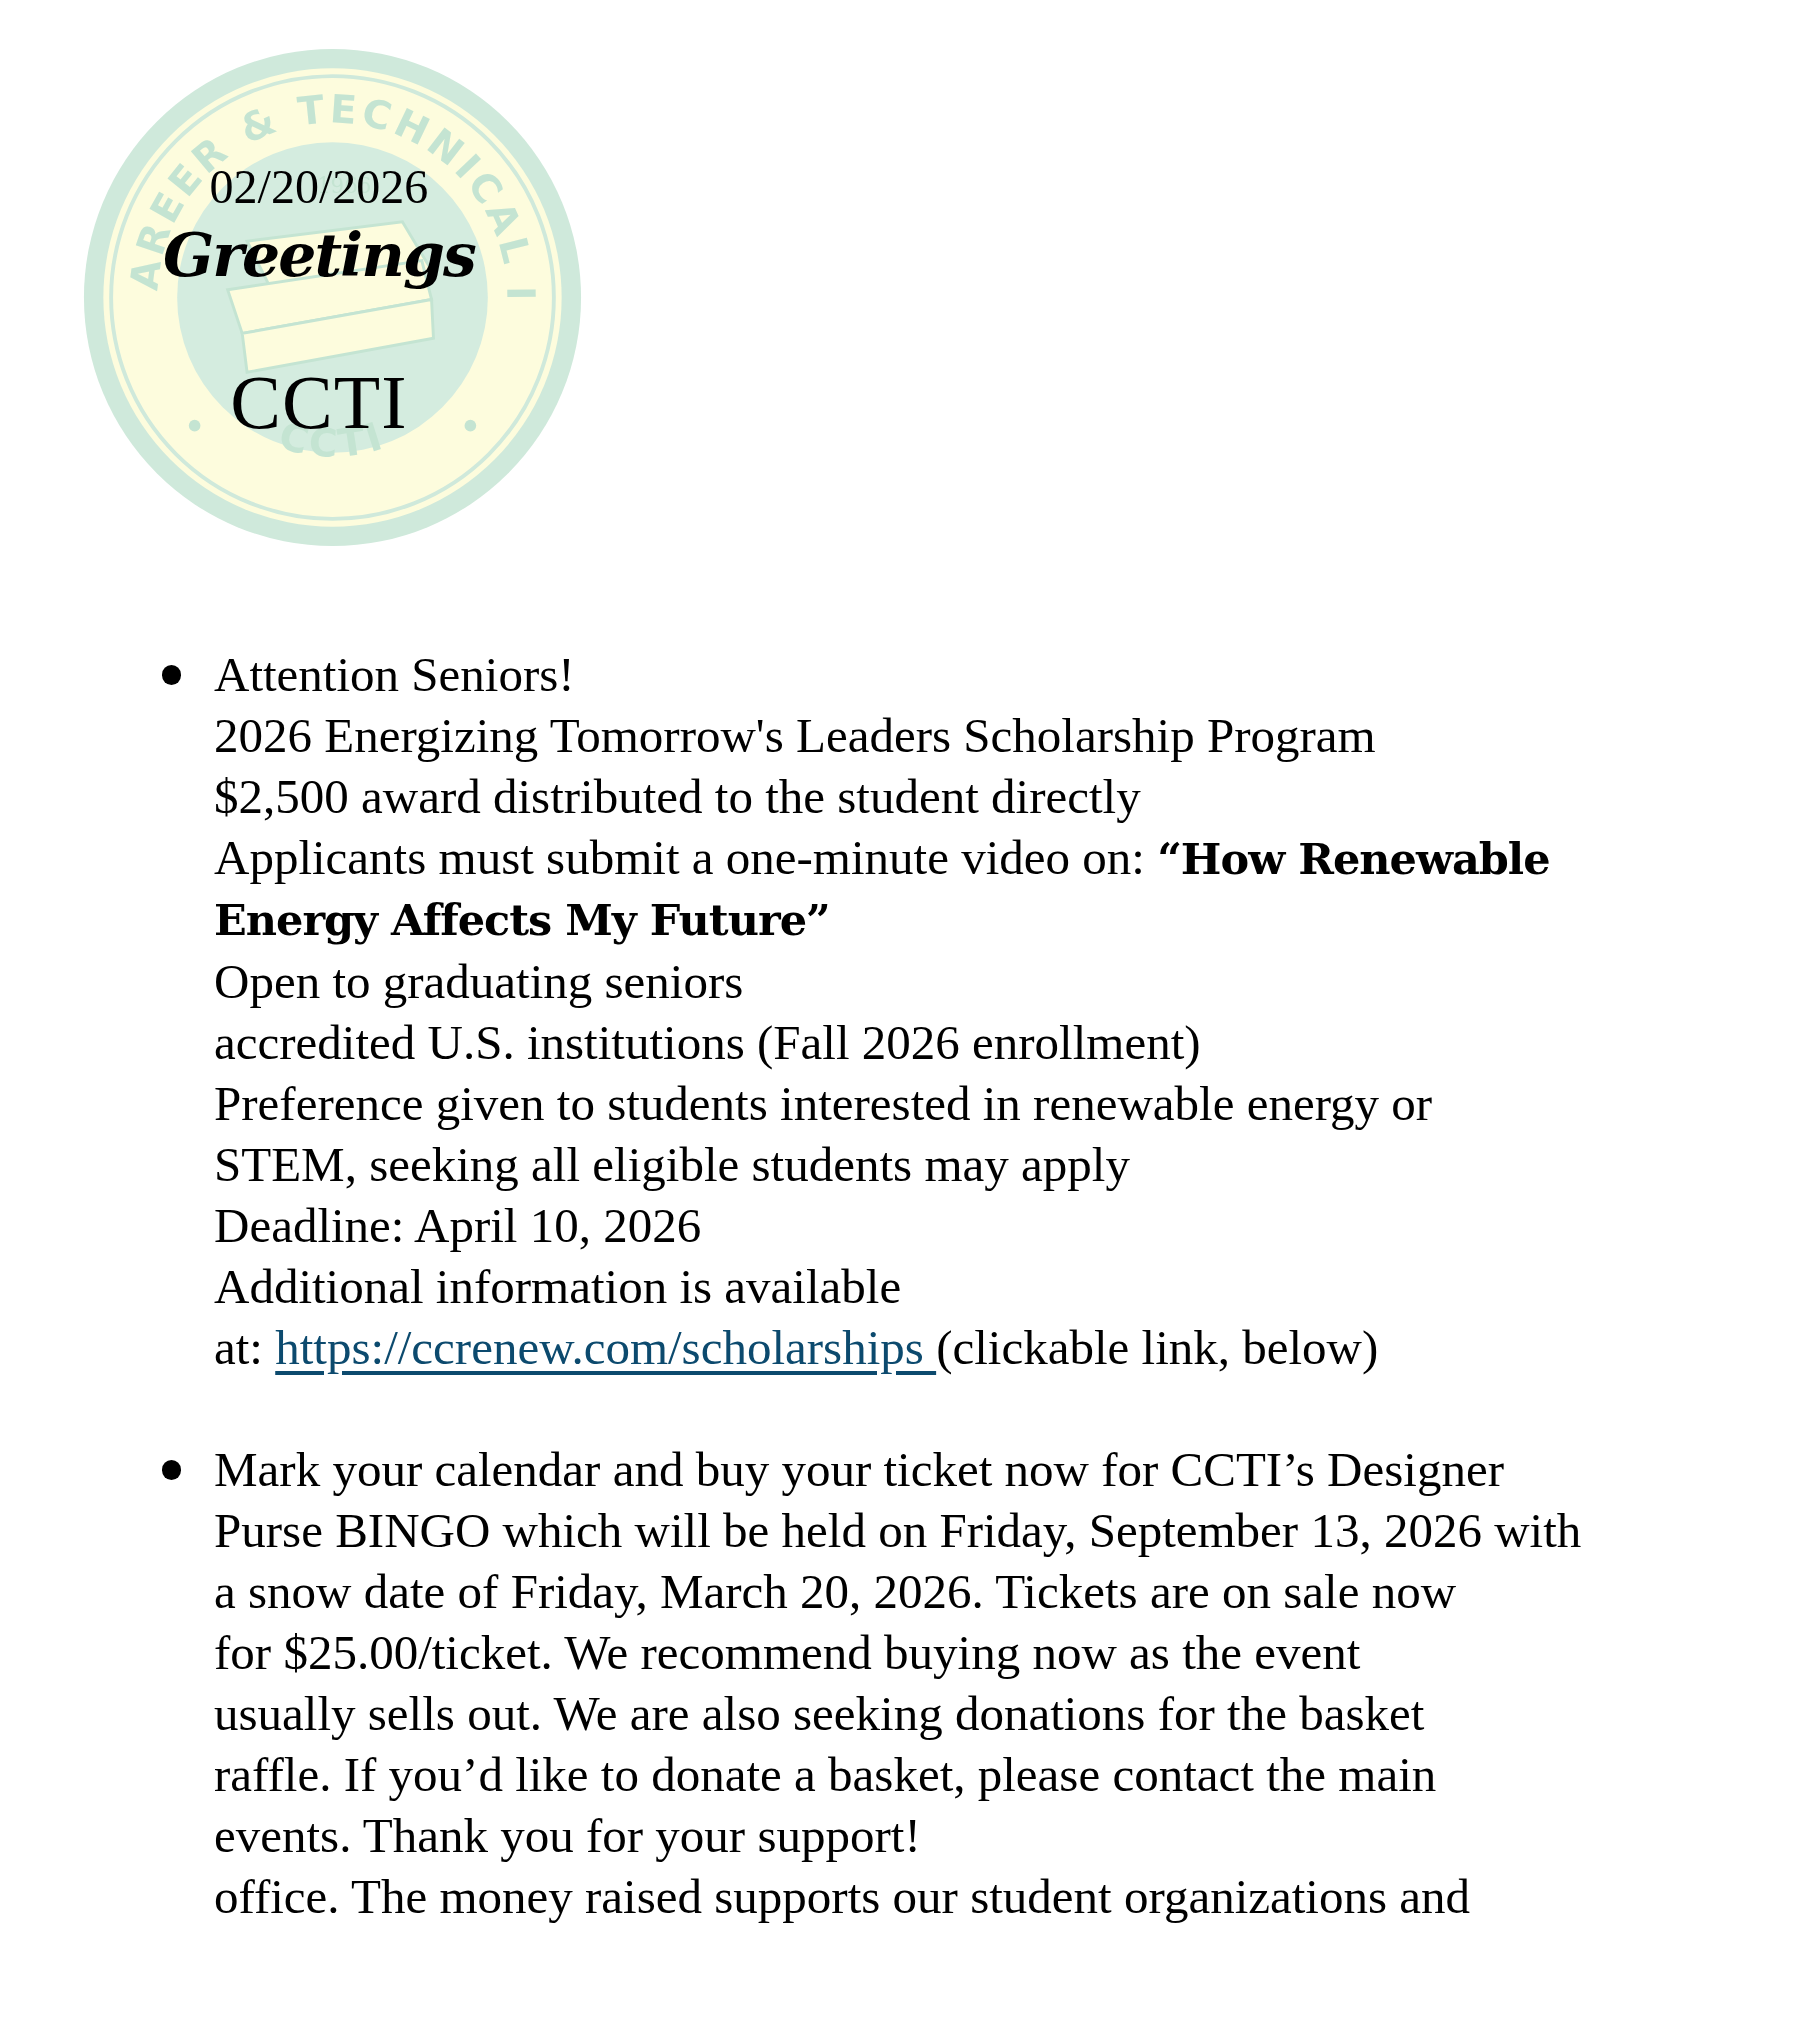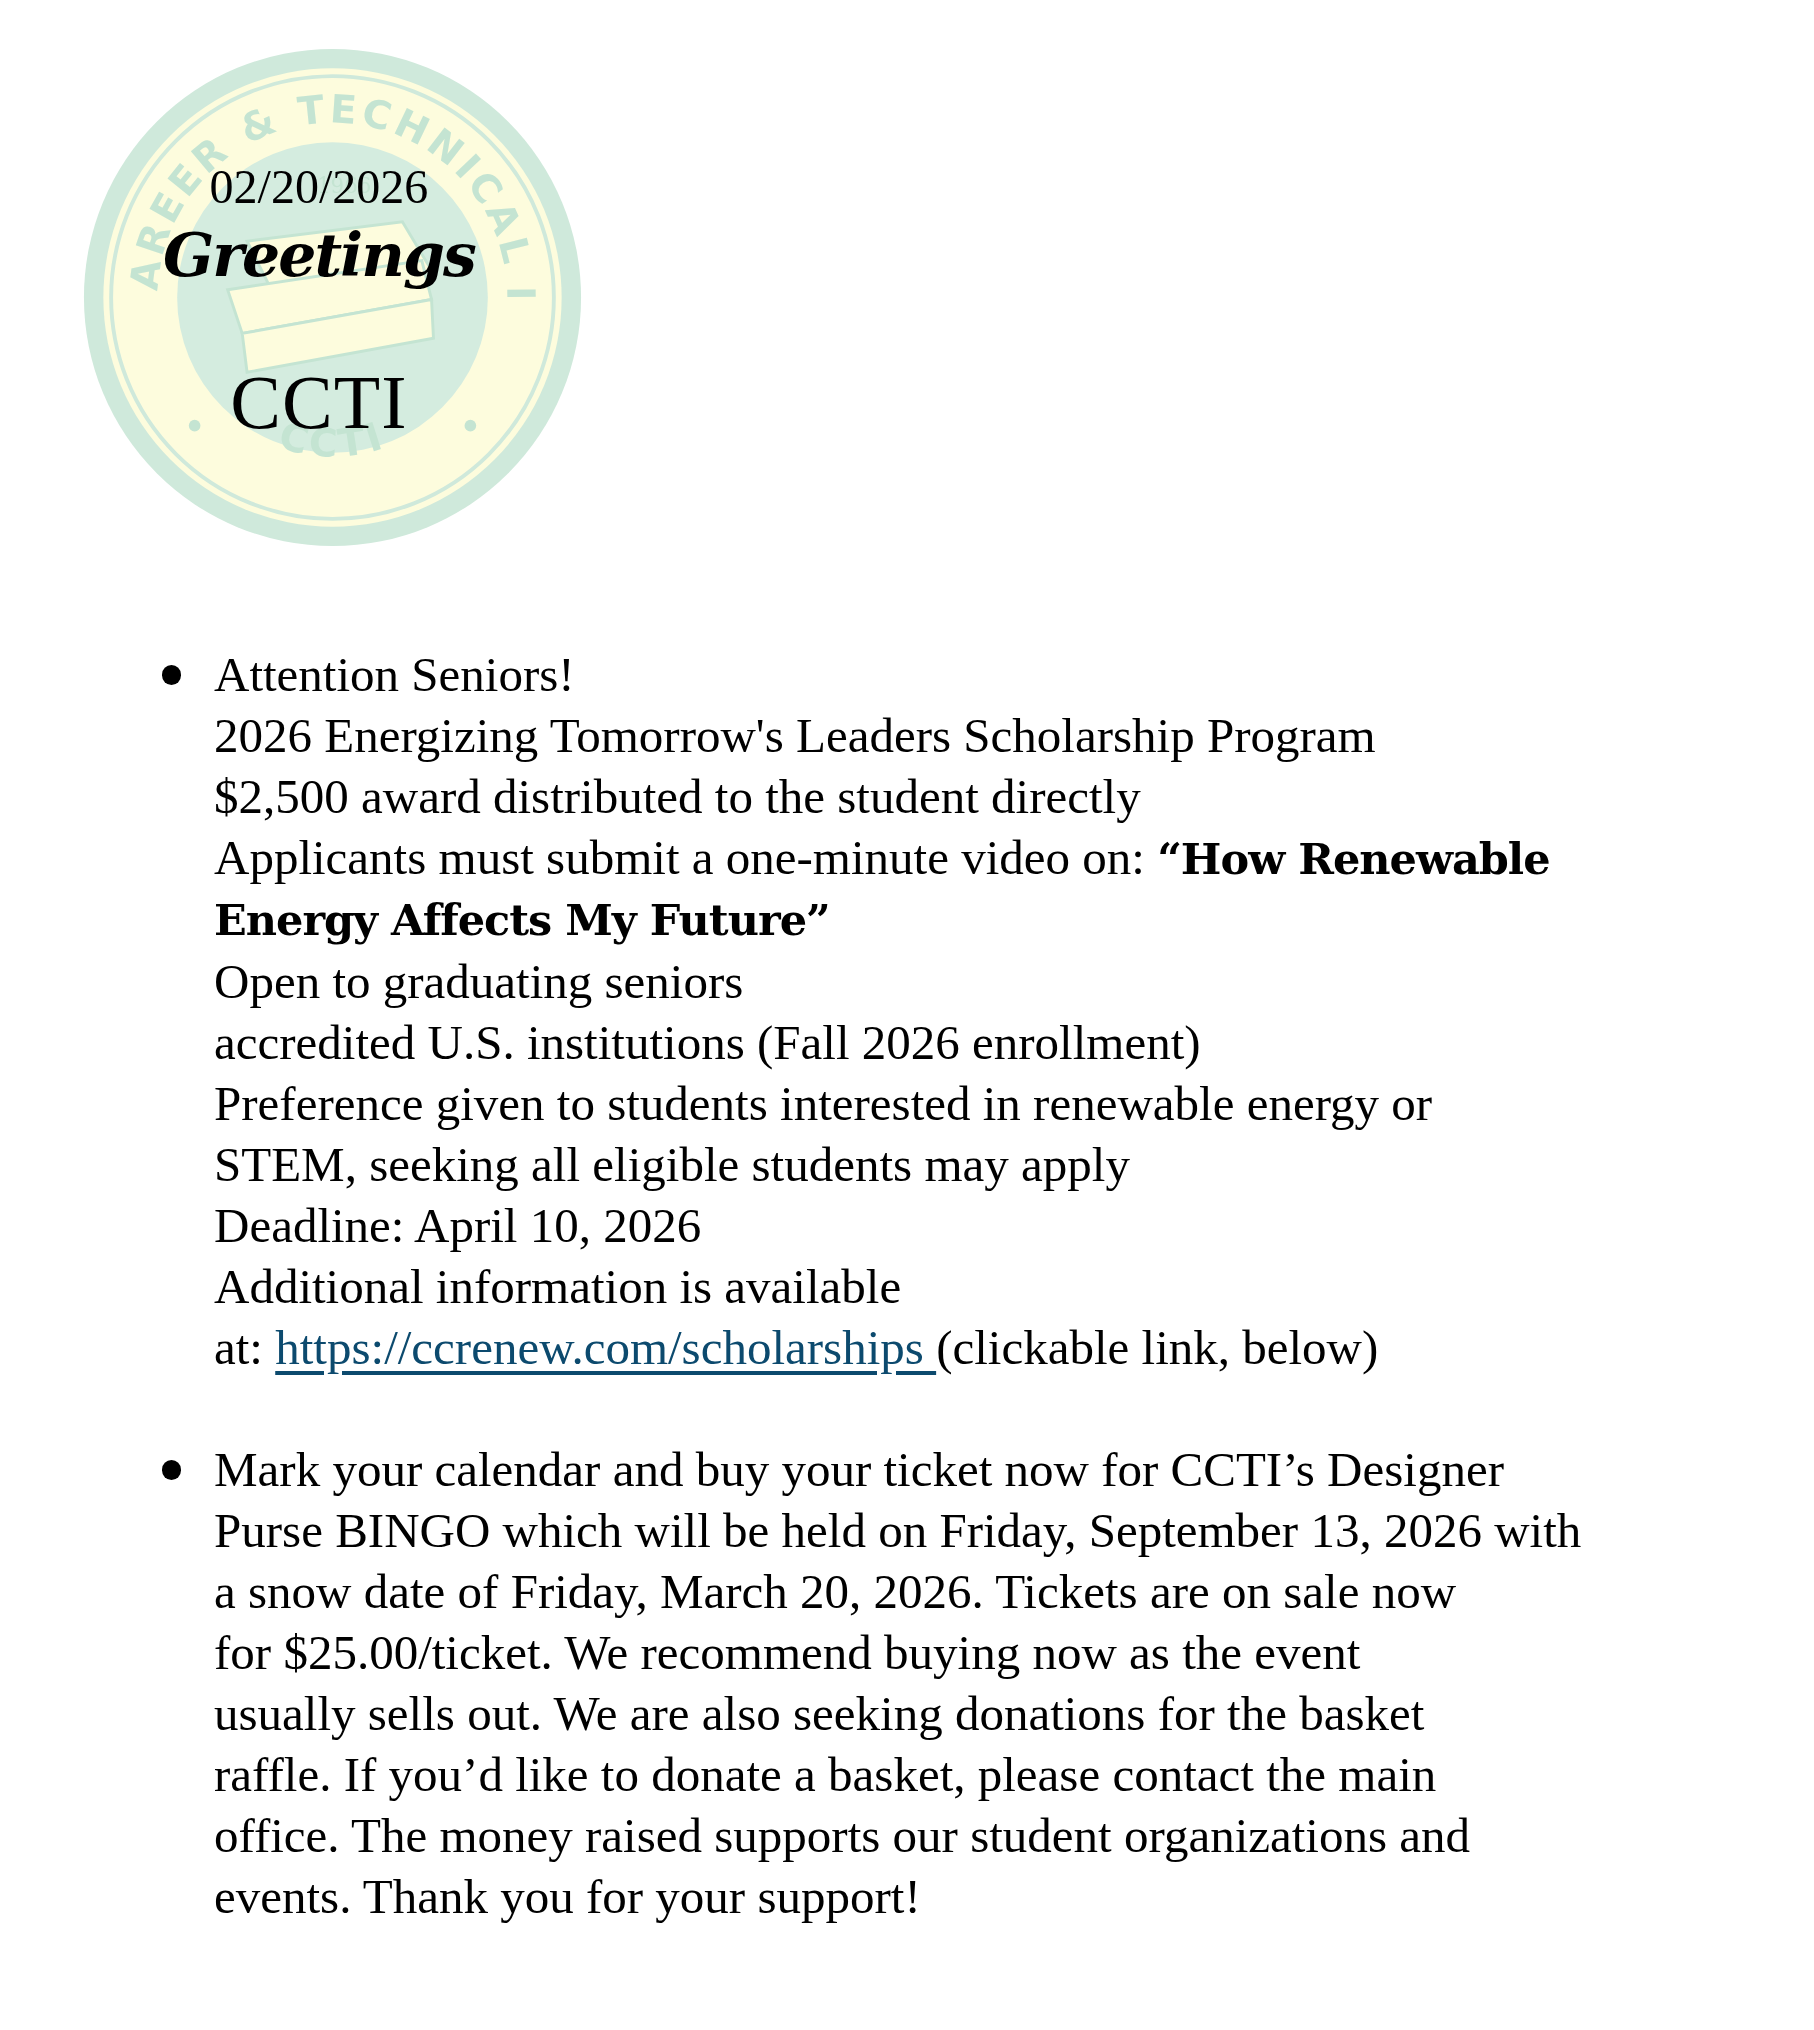--- a/index.html
+++ b/index.html
@@ -165,17 +165,17 @@
   </li>
 
   <li class="announcement">
     <span class="bullet"></span>
     <span class="line">Mark your calendar and buy your ticket now for CCTI’s Designer</span>
     <span class="line">Purse BINGO which will be held on Friday, September 13, 2026 with</span>
     <span class="line">a snow date of Friday, March 20, 2026. Tickets are on sale now</span>
     <span class="line">for $25.00/ticket. We recommend buying now as the event</span>
     <span class="line">usually sells out. We are also seeking donations for the basket</span>
     <span class="line">raffle. If you’d like to donate a basket, please contact the main</span>
+    <span class="line">events. Thank you for your support!</span>
     <span class="line">office. The money raised supports our student organizations and</span>
-    <span class="line">events. Thank you for your support!</span>
   </li>
 </ul>
 
 
 </body></html>

